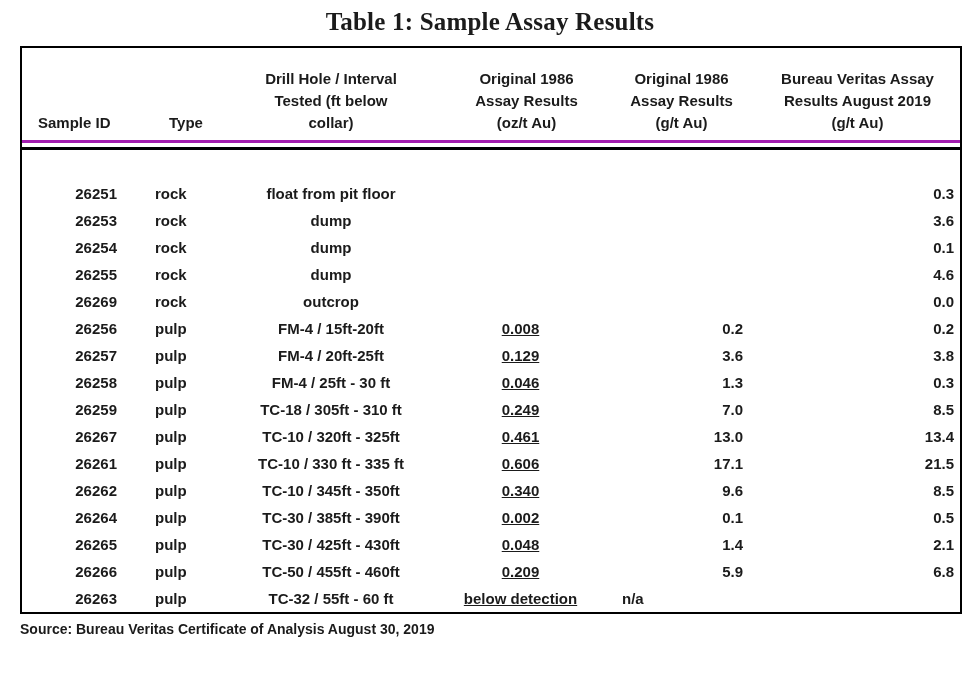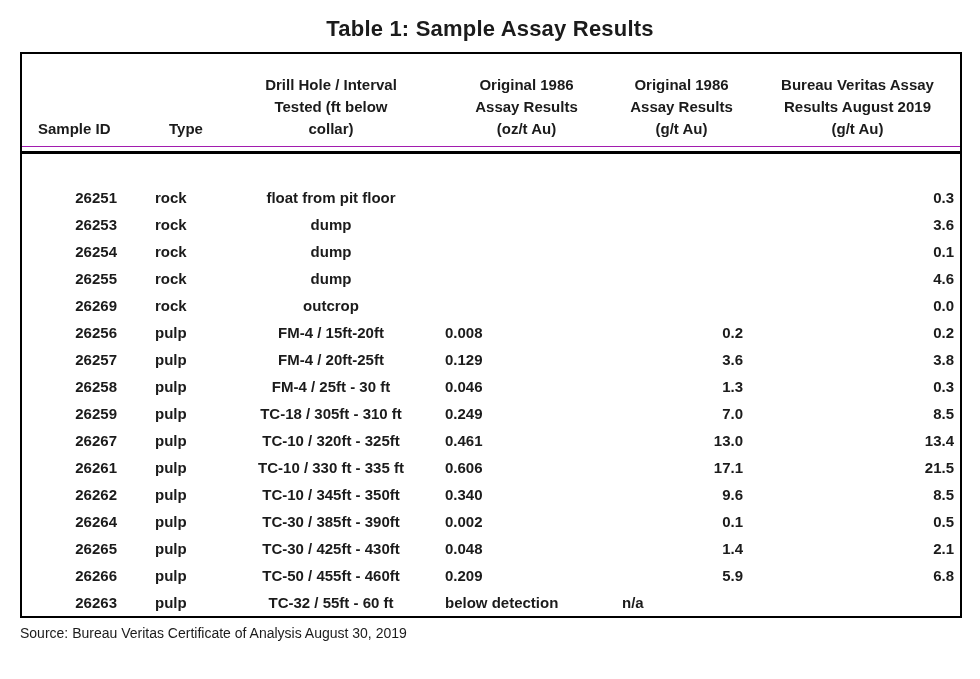--- a/index.html
+++ b/index.html
@@ -10,23 +10,24 @@
   body {
     width: 980px;
     height: 679px;
     font-family: "Liberation Sans", sans-serif;
     color: #1b1b1b;
     overflow: hidden;
   }
   .page-title {
     text-align: center;
     font-weight: bold;
-    font-size: 22px;
-    padding-top: 16px;
+    font-size: 25px;
+    padding-top: 8px;
     letter-spacing: 0.2px;
+    font-family: Liberation Serif, serif;
   }
   .table-box {
     margin: 10px 18px 0 20px;
     border: 2px solid #000000;
     background: #ffffff;
   }
   table {
     width: 100%;
     border-collapse: collapse;
     table-layout: fixed;
@@ -37,21 +38,21 @@
   col.c3 { width: 163px; }
   col.c4 { width: 147px; }
   
 
   thead th {
     vertical-align: bottom;
     font-size: 15px;
     font-weight: bold;
     line-height: 22px;
     padding: 20px 0 6px 0;
-    border-bottom: 1px solid #a21caf;
+    border-bottom: 3px solid #a21caf;
     text-align: center;
     white-space: nowrap;
   }
   thead th.col-0 { text-align: left; padding-left: 16px;  }
   thead th.col-1 { text-align: center; padding-left: 30px; }
 
   tr.rule-row td {
     height: 4px;
     padding: 0;
     border-bottom: 3px solid #000000;
@@ -64,29 +65,29 @@
     font-size: 15px;
     font-weight: bold;
     height: 27px;
     padding: 0;
     white-space: nowrap;
     overflow: hidden;
   }
   td.col-0 { text-align: right;  padding-right: 8px;  }
   td.col-1 { text-align: left;   padding-left: 30px;  }
   td.col-2 { text-align: center; }
-  td.col-3 { text-align: left;  padding-right: 12px; }
+  td.col-3 { text-align: center;  padding-right: 12px; text-decoration: underline; }
   td.col-4 { text-align: right;  padding-right: 12px; }
   td.col-5 { text-align: right;  padding-right: 6px;  }
   td.align-left { text-align: left; padding-left: 14px; padding-right: 0; }
 
   .source-note {
     margin: 7px 0 12px 20px;
     font-size: 14px;
-    font-weight: normal;
+    font-weight: bold;
     color: #1b1b1b;
   }
 </style>
 </head>
 <body>
 
 <div class="page-title">Table 1: Sample Assay Results</div>
 
 <div class="table-box">
   <table>

